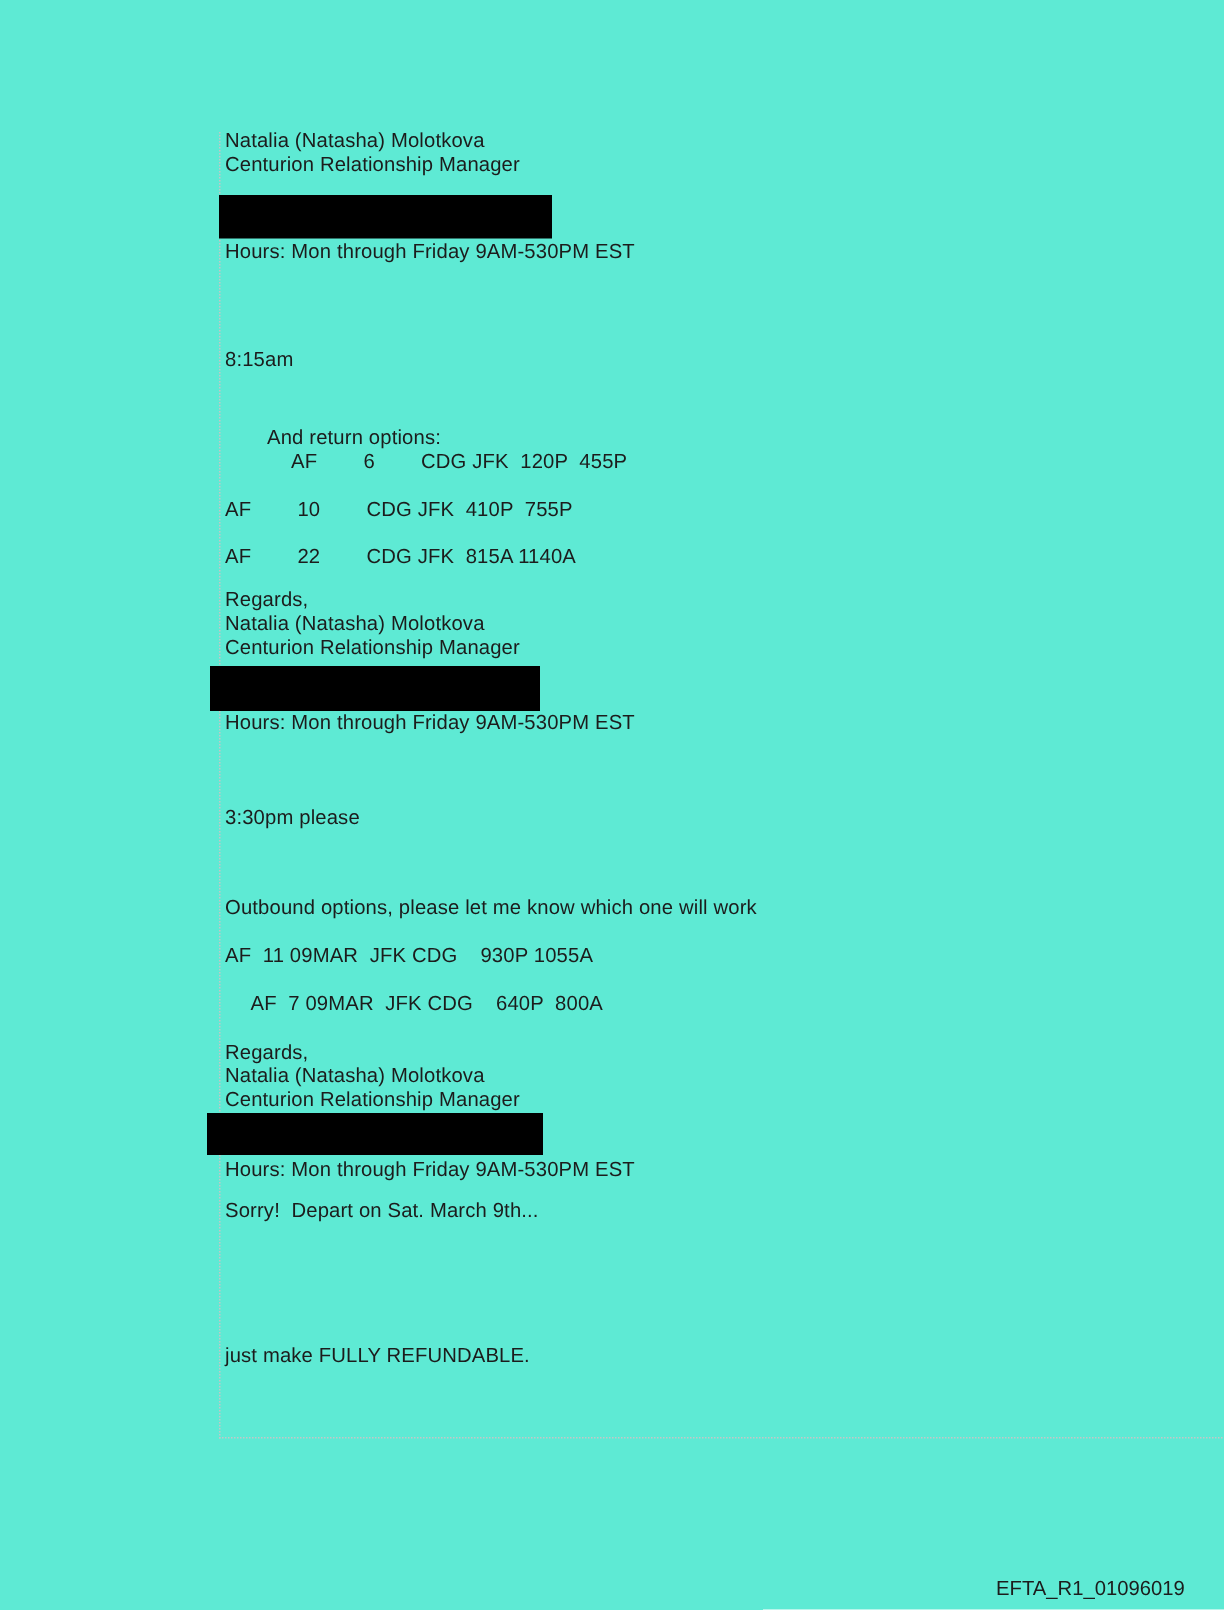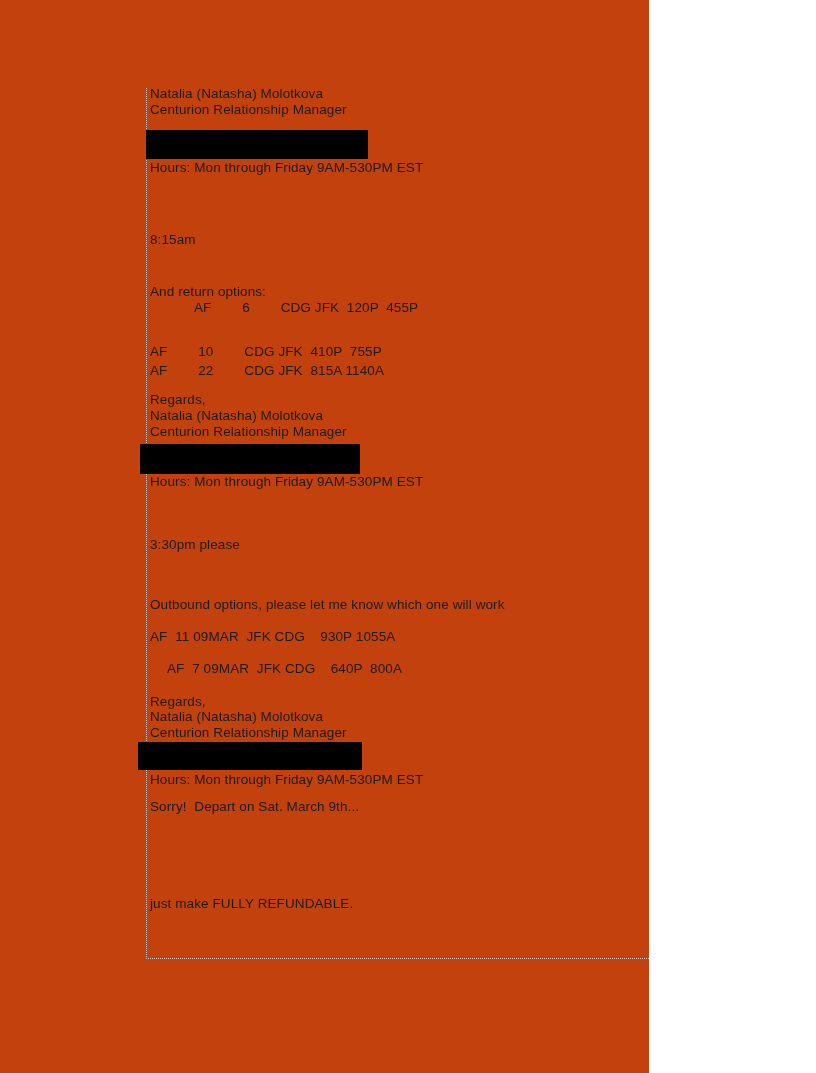--- a/index.html
+++ b/index.html
@@ -1,21 +1,21 @@
 <!DOCTYPE html>
 <html><head>
 <meta charset="utf-8">
 <style>
   * { margin: 0; padding: 0; box-sizing: border-box; }
   html, body { background: #ffffff; }
   .page {
     position: relative;
-    width: 649px;
+    width: 816px;
     height: 1073px;
-    background: #c2410c;
+    background: #5eead4;
     overflow: hidden;
     font-family: "Liberation Sans", sans-serif;
   }
   .doc-frame {
     position: absolute;
     left: 146px;
     top: 88px;
     width: 669px;
     height: 871px;
     border-left: 1px dotted #c6c6c6;
@@ -50,23 +50,23 @@
 <div class="page">
 
   <div class="doc-frame"></div>
 
   <div id="doc-body">
       <div class="doc-line" style="top: 86px; color: rgb(28, 28, 28);">Natalia (Natasha) Molotkova</div>
       <div class="doc-line" style="top: 102px; color: rgb(28, 28, 28);">Centurion Relationship Manager</div>
       <div class="redaction-bar" style="top: 130px; left: 146px; width: 222px; height: 29px; background: rgb(0, 0, 0);"></div>
       <div class="doc-line" style="top: 160px; color: rgb(28, 28, 28);">Hours: Mon through Friday 9AM-530PM EST</div>
       <div class="doc-line" style="top: 232px; color: rgb(28, 28, 28);">8:15am</div>
-      <div class="doc-line" style="top: 284px; color: rgb(28, 28, 28);">And return options:</div>
+      <div class="doc-line" style="top: 284px; color: rgb(28, 28, 28); margin-left: 28px;">And return options:</div>
       <div class="doc-line" style="top: 300px; color: rgb(28, 28, 28); margin-left: 44px;">AF        6        CDG JFK  120P  455P</div>
-      <div class="doc-line" style="top: 344px; color: rgb(28, 28, 28);">AF        10        CDG JFK  410P  755P</div>
+      <div class="doc-line" style="top: 332px; color: rgb(28, 28, 28);">AF        10        CDG JFK  410P  755P</div>
       <div class="doc-line" style="top: 363px; color: rgb(28, 28, 28);">AF        22        CDG JFK  815A 1140A</div>
       <div class="doc-line" style="top: 392px; color: rgb(28, 28, 28);">Regards,</div>
       <div class="doc-line" style="top: 408px; color: rgb(28, 28, 28);">Natalia (Natasha) Molotkova</div>
       <div class="doc-line" style="top: 424px; color: rgb(28, 28, 28);">Centurion Relationship Manager</div>
       <div class="redaction-bar" style="top: 444px; left: 140px; width: 220px; height: 30px; background: rgb(0, 0, 0);"></div>
       <div class="doc-line" style="top: 474px; color: rgb(28, 28, 28);">Hours: Mon through Friday 9AM-530PM EST</div>
       <div class="doc-line" style="top: 537px; color: rgb(28, 28, 28);">3:30pm please</div>
       <div class="doc-line" style="top: 597px; color: rgb(28, 28, 28);">Outbound options, please let me know which one will work</div>
       <div class="doc-line" style="top: 629px; color: rgb(28, 28, 28);">AF  11 09MAR  JFK CDG    930P 1055A</div>
       <div class="doc-line" style="top: 661px; color: rgb(28, 28, 28); margin-left: 17px;">AF  7 09MAR  JFK CDG    640P  800A</div>

